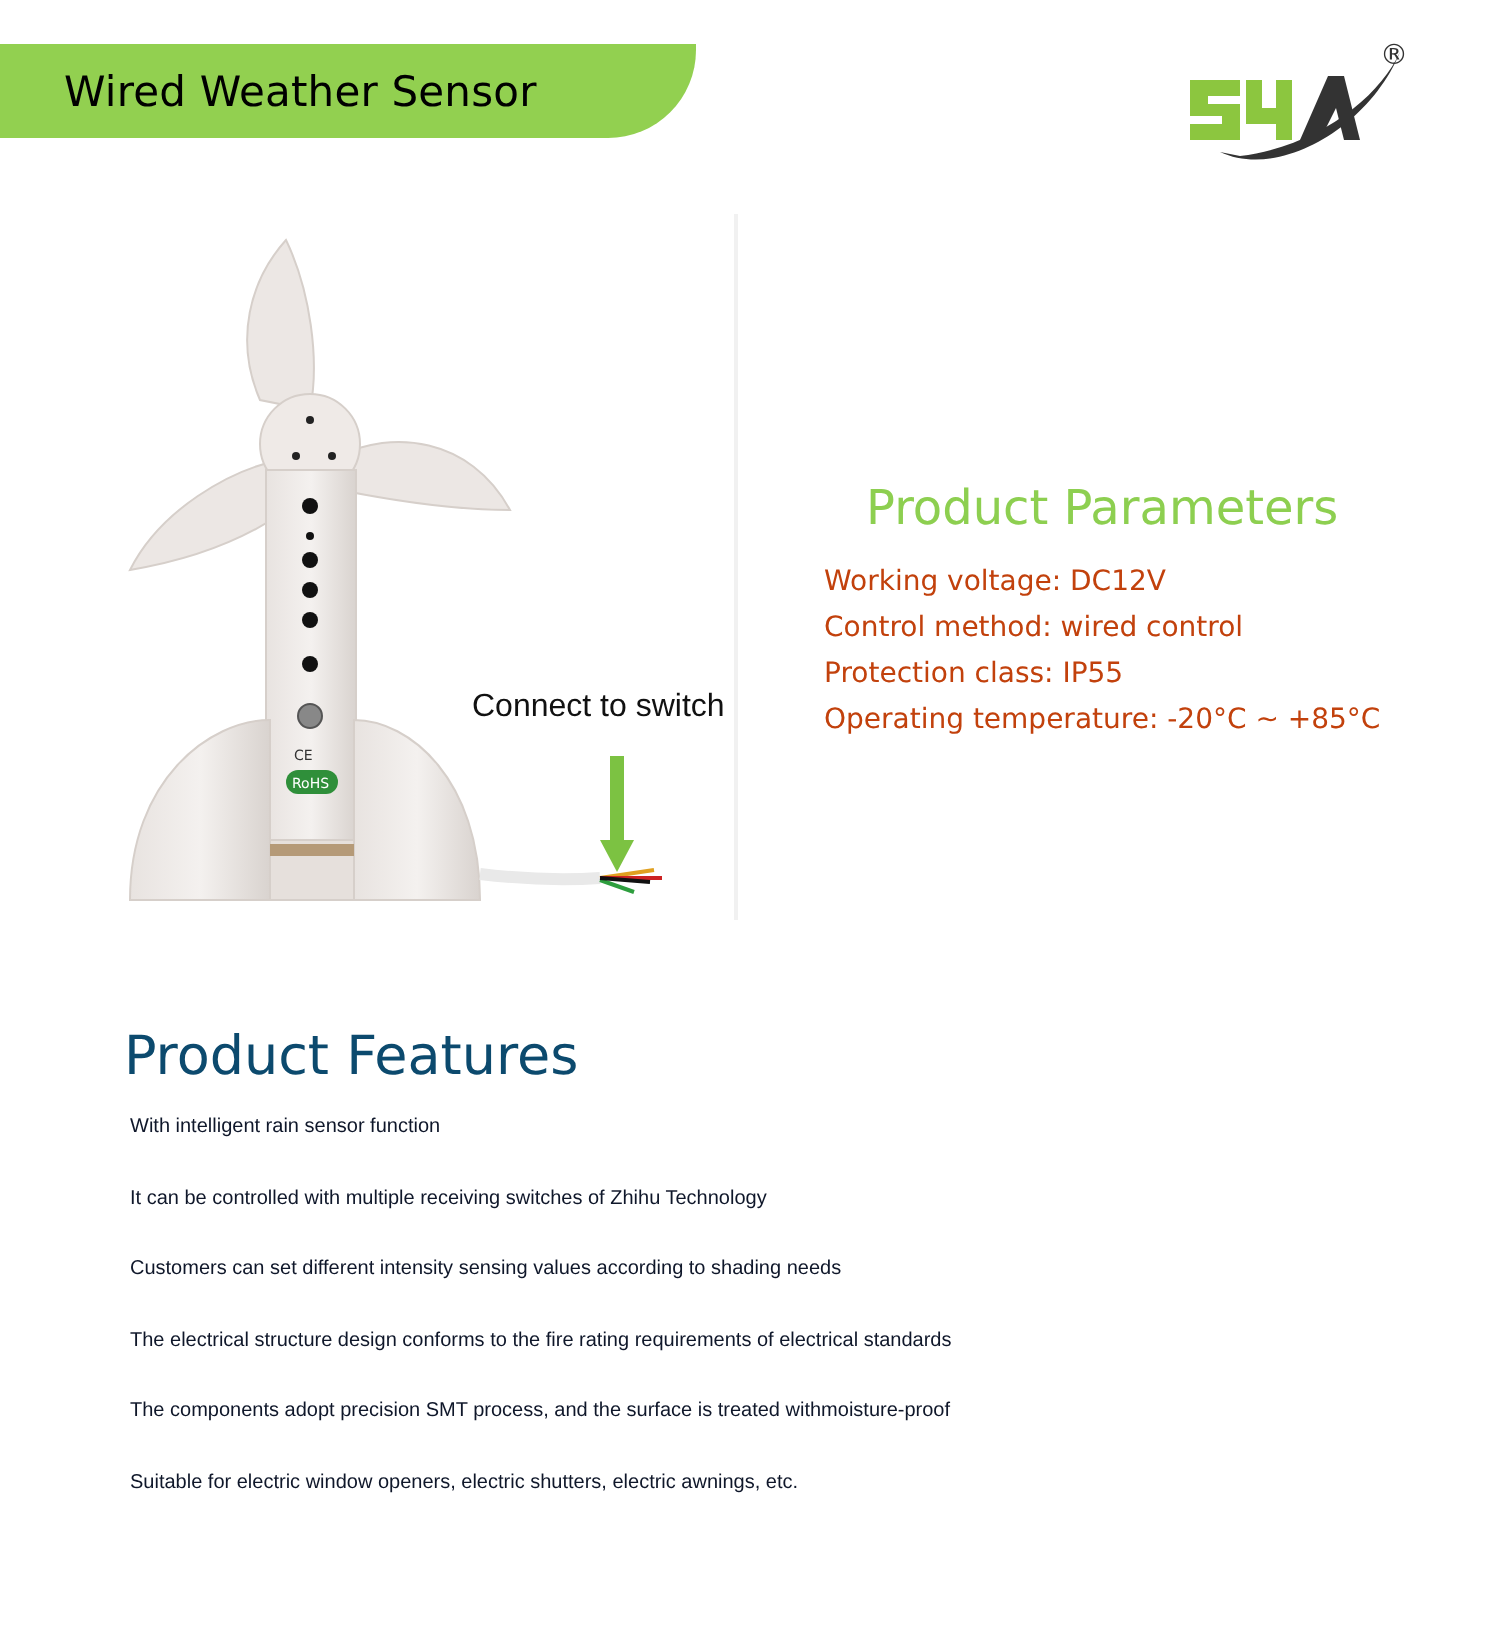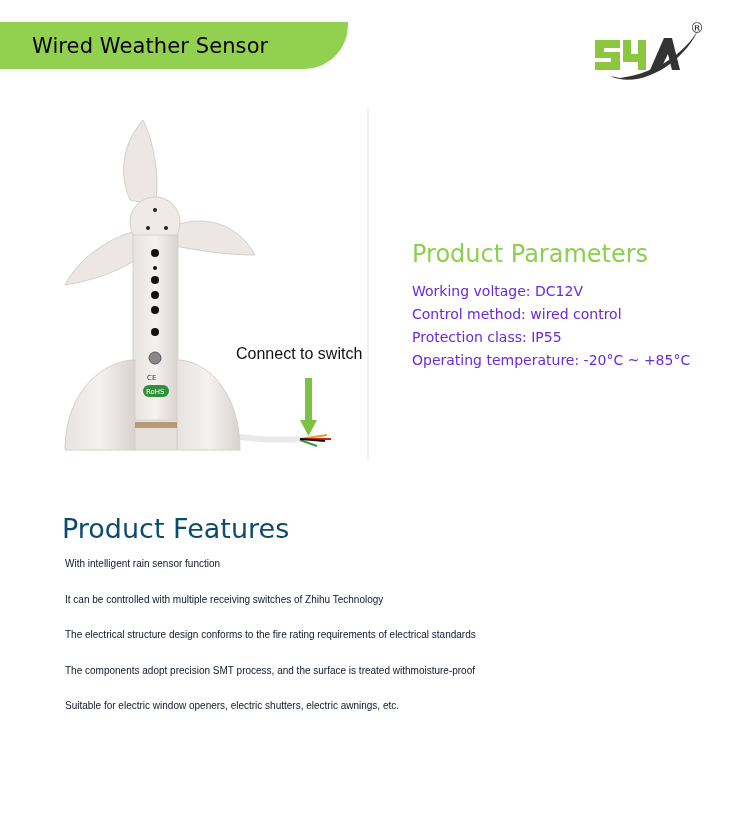--- a/index.html
+++ b/index.html
@@ -16,22 +16,22 @@
     .logo { position: absolute; left: 590px; top: 18px; width: 120px; height: 70px; }
     .reg { position: absolute; left: 690px; top: 20px; font-size: 14px; color: #333; font-family: "DejaVu Sans", sans-serif; }
 
     .divider { position: absolute; left: 367px; top: 107px; width: 2px; height: 353px; background: #f1f1f1; }
 
     .product-image { position: absolute; left: 55px; top: 110px; width: 300px; height: 350px; }
 
     .connect-label { position: absolute; left: 236px; top: 345px; font-size: 16px; color: #111; font-family: "Liberation Sans", sans-serif; text-align: center; }
 
     .params { position: absolute; left: 412px; top: 240px; }
-    .params-title { font-size: 24px; color: #8dcf50; font-family: "DejaVu Sans", sans-serif; margin: 0 0 12px 0; font-weight: normal; }
-    .param-line { font-size: 14px; color: #6d28d9; line-height: 23px; font-family: "DejaVu Sans", sans-serif; }
+    .params-title { font-size: 24px; color: #8dcf50; font-family: "DejaVu Sans", sans-serif; margin: 0 0 12px 0; font-weight: normal; text-align: center; }
+    .param-line { font-size: 14px; color: #c2410c; line-height: 23px; font-family: "DejaVu Sans", sans-serif; }
 
     .features { position: absolute; left: 62px; top: 513px; }
     .features-title { font-size: 27px; color: #0c4a6e; font-family: "DejaVu Sans", sans-serif; font-weight: normal; margin: 0 0 10px 0; }
     .feature-line { font-size: 10px; color: #0f172a; font-family: Liberation Sans, sans-serif; height: 35.5px; line-height: 20px; padding-left: 3px; }
   </style>
 </head>
 <body>
 
 <div class="banner">
   <span class="banner-title">Wired Weather Sensor</span>
@@ -101,16 +101,17 @@
   <div class="param-line">Working voltage: DC12V</div>
   <div class="param-line">Control method: wired control</div>
   <div class="param-line">Protection class: IP55</div>
   <div class="param-line">Operating temperature: -20°C ~ +85°C</div>
 </div>
 
 <div class="features">
   <h2 class="features-title">Product Features</h2>
   <div class="feature-line">With intelligent rain sensor function</div>
   <div class="feature-line">It can be controlled with multiple receiving switches of Zhihu Technology</div>
+  <div class="feature-line">Customers can set different intensity sensing values according to shading needs</div>
   <div class="feature-line">The electrical structure design conforms to the fire rating requirements of electrical standards</div>
   <div class="feature-line">The components adopt precision SMT process, and the surface is treated withmoisture-proof</div>
   <div class="feature-line">Suitable for electric window openers, electric shutters, electric awnings, etc.</div>
 </div>
 
 </body></html>

